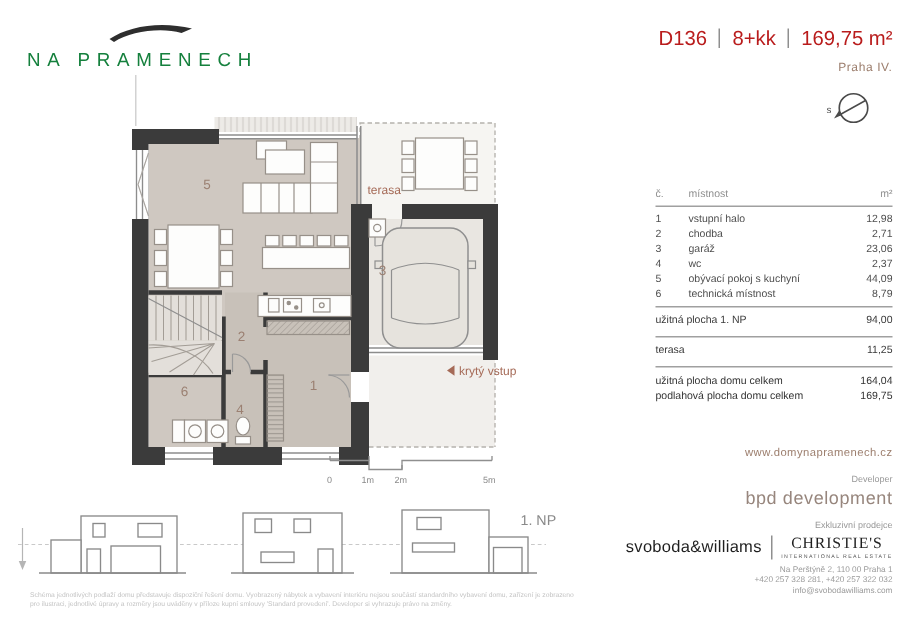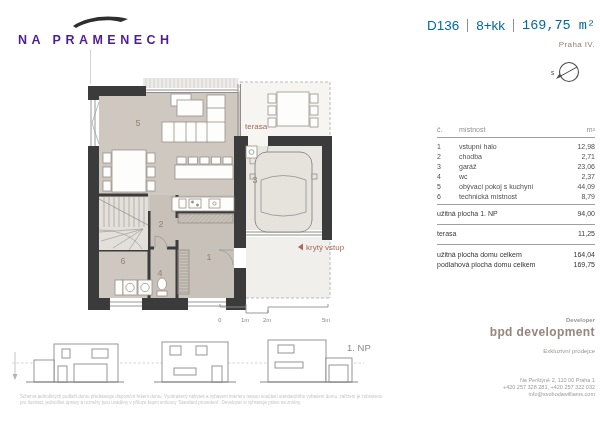--- a/index.html
+++ b/index.html
@@ -1,45 +1,45 @@
 <!DOCTYPE html>
 <html><head>
 <meta charset="utf-8">
 <style>
   html,body{margin:0;padding:0;background:#e8e8e8;}
   .page{position:relative;width:600px;height:424px;background:#ffffff;overflow:hidden;
         font-family:"Liberation Sans","DejaVu Sans",sans-serif;color:#3c3c3c;}
   .abs{position:absolute;}
 
   
-  .logo-text{left:18px;top:33px;font-size:12.5px;font-weight:700;letter-spacing:4.5px;color:#4c1d95;}
+  .logo-text{left:18px;top:33px;font-size:12.5px;font-weight:400;letter-spacing:4.5px;color:#15803d;}
   .logo-line{left:90px;top:50px;width:1px;height:34px;background:#d2d2d2;}
 
   
-  .title-row{right:5px;top:18px;display:flex;align-items:center;gap:8px;font-size:13.5px;color:#0369a1;font-weight:500;}
+  .title-row{right:5px;top:18px;display:flex;align-items:center;gap:8px;font-size:13.5px;color:#b91c1c;font-weight:500;}
   .title-sep{width:1px;height:13px;background:#8f8f8f;}
-  .title-sup{font-size:13.5px;font-family:Liberation Mono, monospace;}
+  .title-sup{font-size:13.5px;}
   .etapa{right:5px;top:40px;font-size:8px;color:#9c7e6d;letter-spacing:.4px;}
 
   
   .area-table{left:437px;top:126px;width:158px;font-size:7px;color:#4f4f4f;}
   .t-head{display:flex;color:#8f8f8f;padding-bottom:4px;border-bottom:1px solid #a0a0a0;}
   .t-rows{padding-top:3px;}
   .t-row{display:flex;align-items:center;height:10px;}
   .c-no{width:22px;}
   .c-room{flex:1;}
   .c-area{text-align:right;}
   .t-div{border-top:1px solid #a0a0a0;margin-top:3px;}
   .t-sum{display:flex;align-items:center;height:16px;color:#3a3a3a;}
   .t-sum .c-room{padding-left:0;}
   .t-total{display:flex;align-items:center;height:10px;color:#333;font-weight:500;}
   .t-total-wrap{padding-top:4px;}
 
   .website{left:437px;top:297px;width:158px;text-align:right;font-size:7.5px;color:#9c7e6d;letter-spacing:.3px;}
-  .dev-block{left:437px;top:317px;width:158px;text-align:right;font-weight:bold;}
+  .dev-block{left:437px;top:317px;width:158px;text-align:right;}
   .dev-label{font-size:6px;color:#989898;}
   .dev-name{font-size:12px;color:#97867d;letter-spacing:.4px;margin-top:2px;}
   .seller-block{left:397px;top:348px;width:198px;text-align:right;}
   .seller-label{font-size:6px;color:#989898;margin-bottom:3px;}
   .seller-logos{display:flex;justify-content:flex-end;align-items:center;gap:6px;}
   .sw-logo{font-size:11px;color:#1e1e1e;font-weight:500;letter-spacing:.2px;}
   .logo-sep{width:1px;height:16px;background:#8f8f8f;}
   .christies{display:flex;flex-direction:column;align-items:center;}
   .christies-main{font-family:"Liberation Serif","DejaVu Serif",serif;font-size:10.5px;color:#1e1e1e;letter-spacing:.6px;}
   .christies-sub{font-size:3.5px;color:#555;letter-spacing:.9px;margin-top:1px;}
@@ -344,28 +344,37 @@
         <span class="c-room">užitná plocha domu celkem</span>
         <span class="c-area">164,04</span>
       </div>
       <div class="t-total">
         <span class="c-room">podlahová plocha domu celkem</span>
         <span class="c-area">169,75</span>
       </div>
     </div>
   </div>
 
+  <div class="abs website">www.domynapramenech.cz</div>
 
   <div class="abs dev-block">
     <div class="dev-label">Developer</div>
     <div class="dev-name">bpd development</div>
   </div>
 
   <div class="abs seller-block">
     <div class="seller-label">Exkluzivní prodejce</div>
+    <div class="seller-logos">
+      <span class="sw-logo">svoboda&amp;williams</span>
+      <span class="logo-sep"></span>
+      <span class="christies">
+        <span class="christies-main">CHRISTIE'S</span>
+        <span class="christies-sub">INTERNATIONAL REAL ESTATE</span>
+      </span>
+    </div>
   </div>
 
   <div class="abs address">
     <div>Na Perštýně 2, 110 00 Praha 1</div>
     <div>+420 257 328 281, +420 257 322 032</div>
     <div>info@svobodawilliams.com</div>
   </div>
 
   <div class="abs disclaimer">
     <div>Schéma jednotlivých podlaží domu představuje dispoziční řešení domu. Vyobrazený nábytek a vybavení interiéru nejsou součástí standardního vybavení domu, zařízení je zobrazeno</div>

